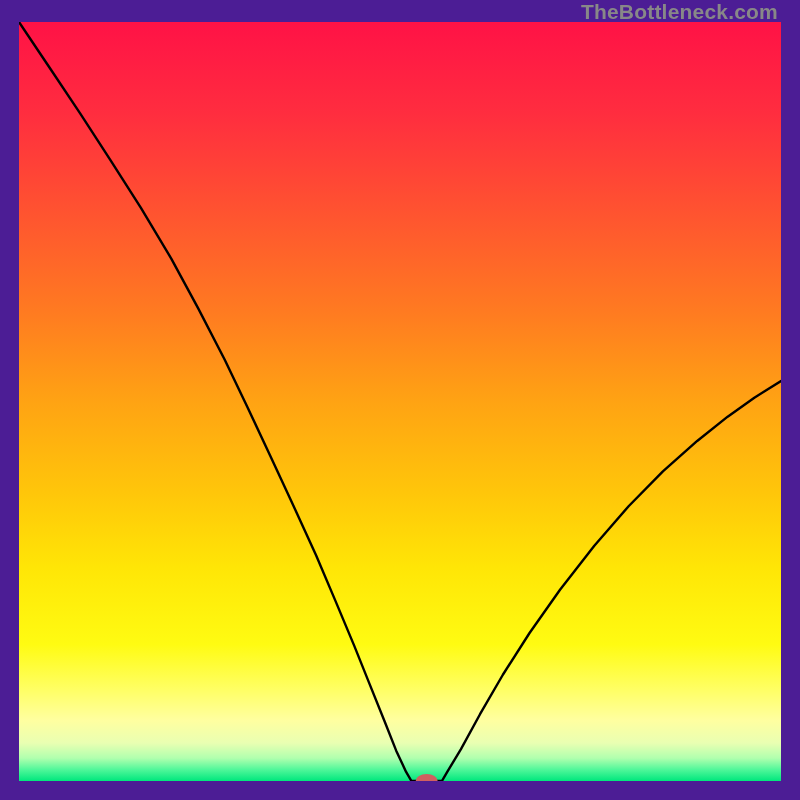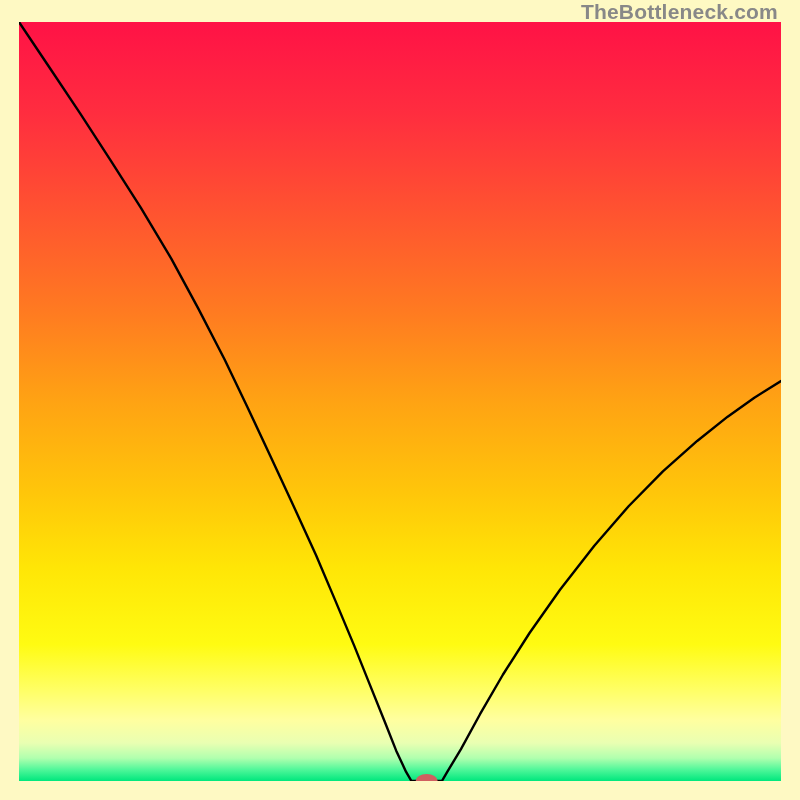--- a/index.html
+++ b/index.html
@@ -9,21 +9,21 @@
     height: 800px;
     background: #000000;
     overflow: hidden;
   }
   .frame {
     position: absolute;
     left: 0;
     top: 0;
     width: 800px;
     height: 800px;
-    background: #fef9c3;
+    background: #4c1d95;
   }
   .plot {
     position: absolute;
     left: 19px;
     top: 22px;
     width: 762px;
     height: 759px;
     overflow: hidden;
   }
   .watermark {

